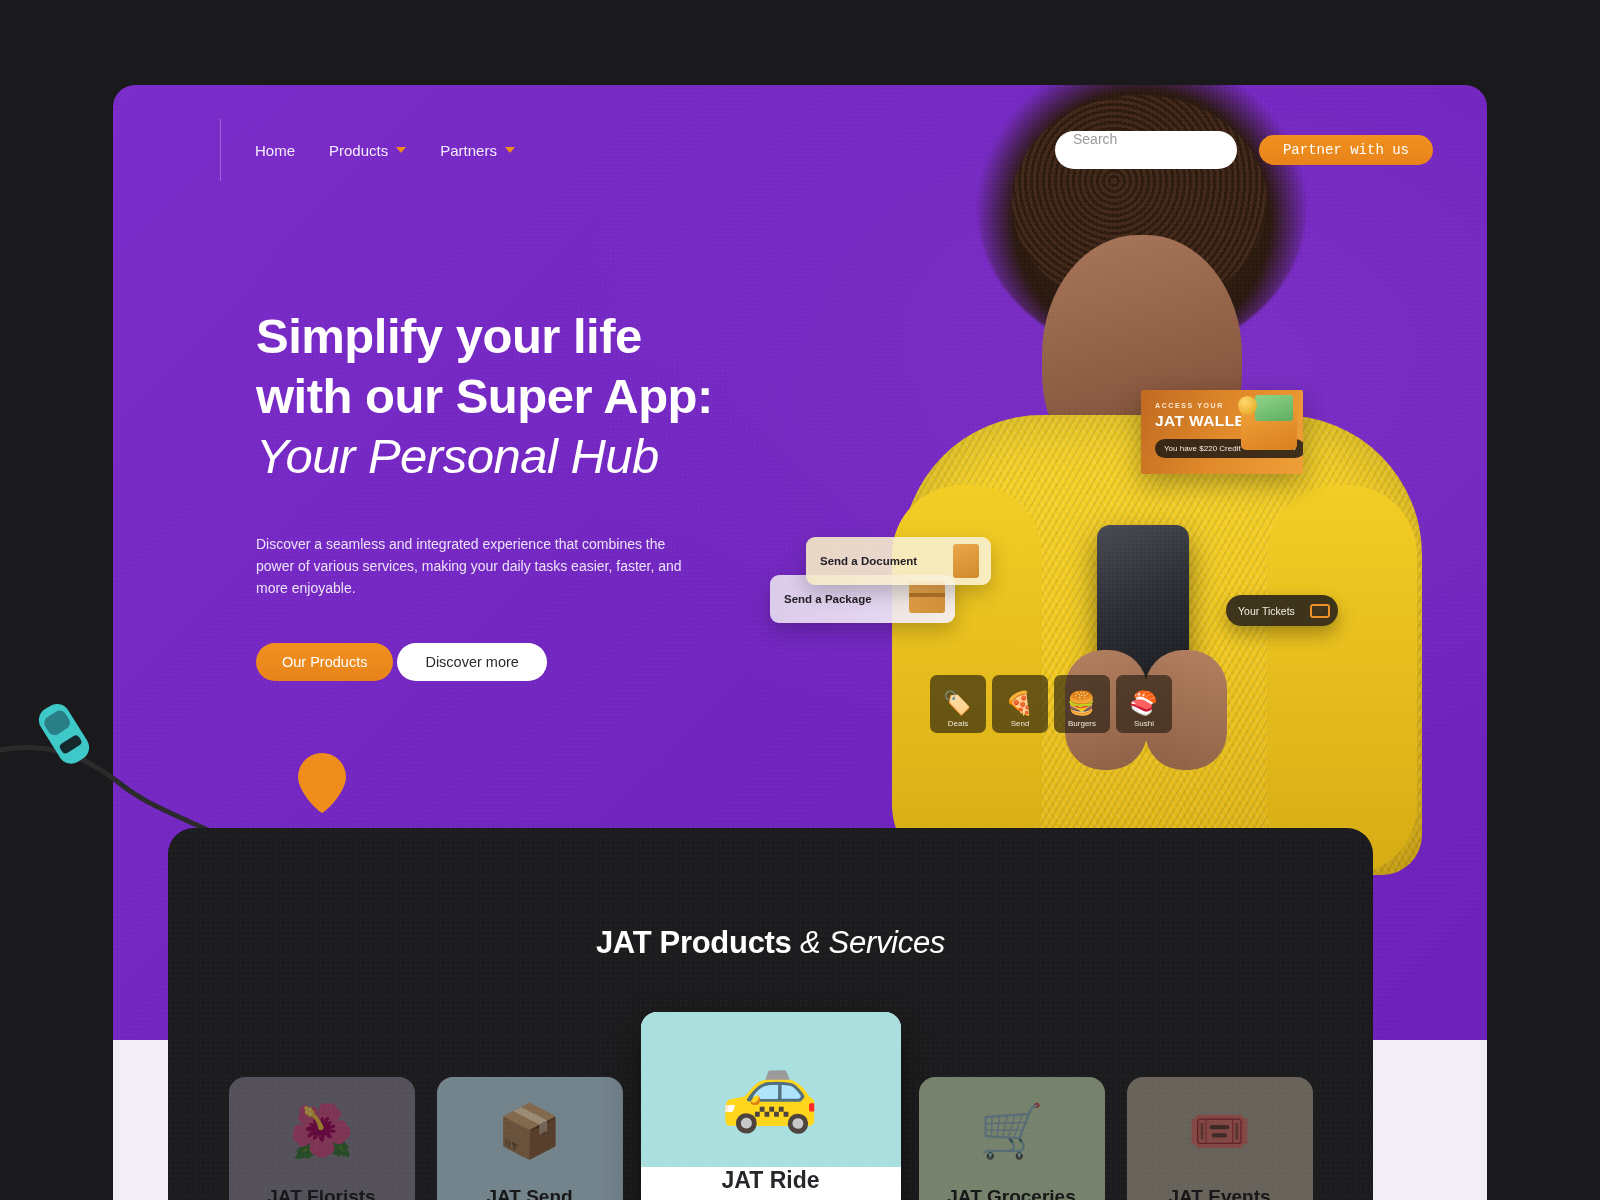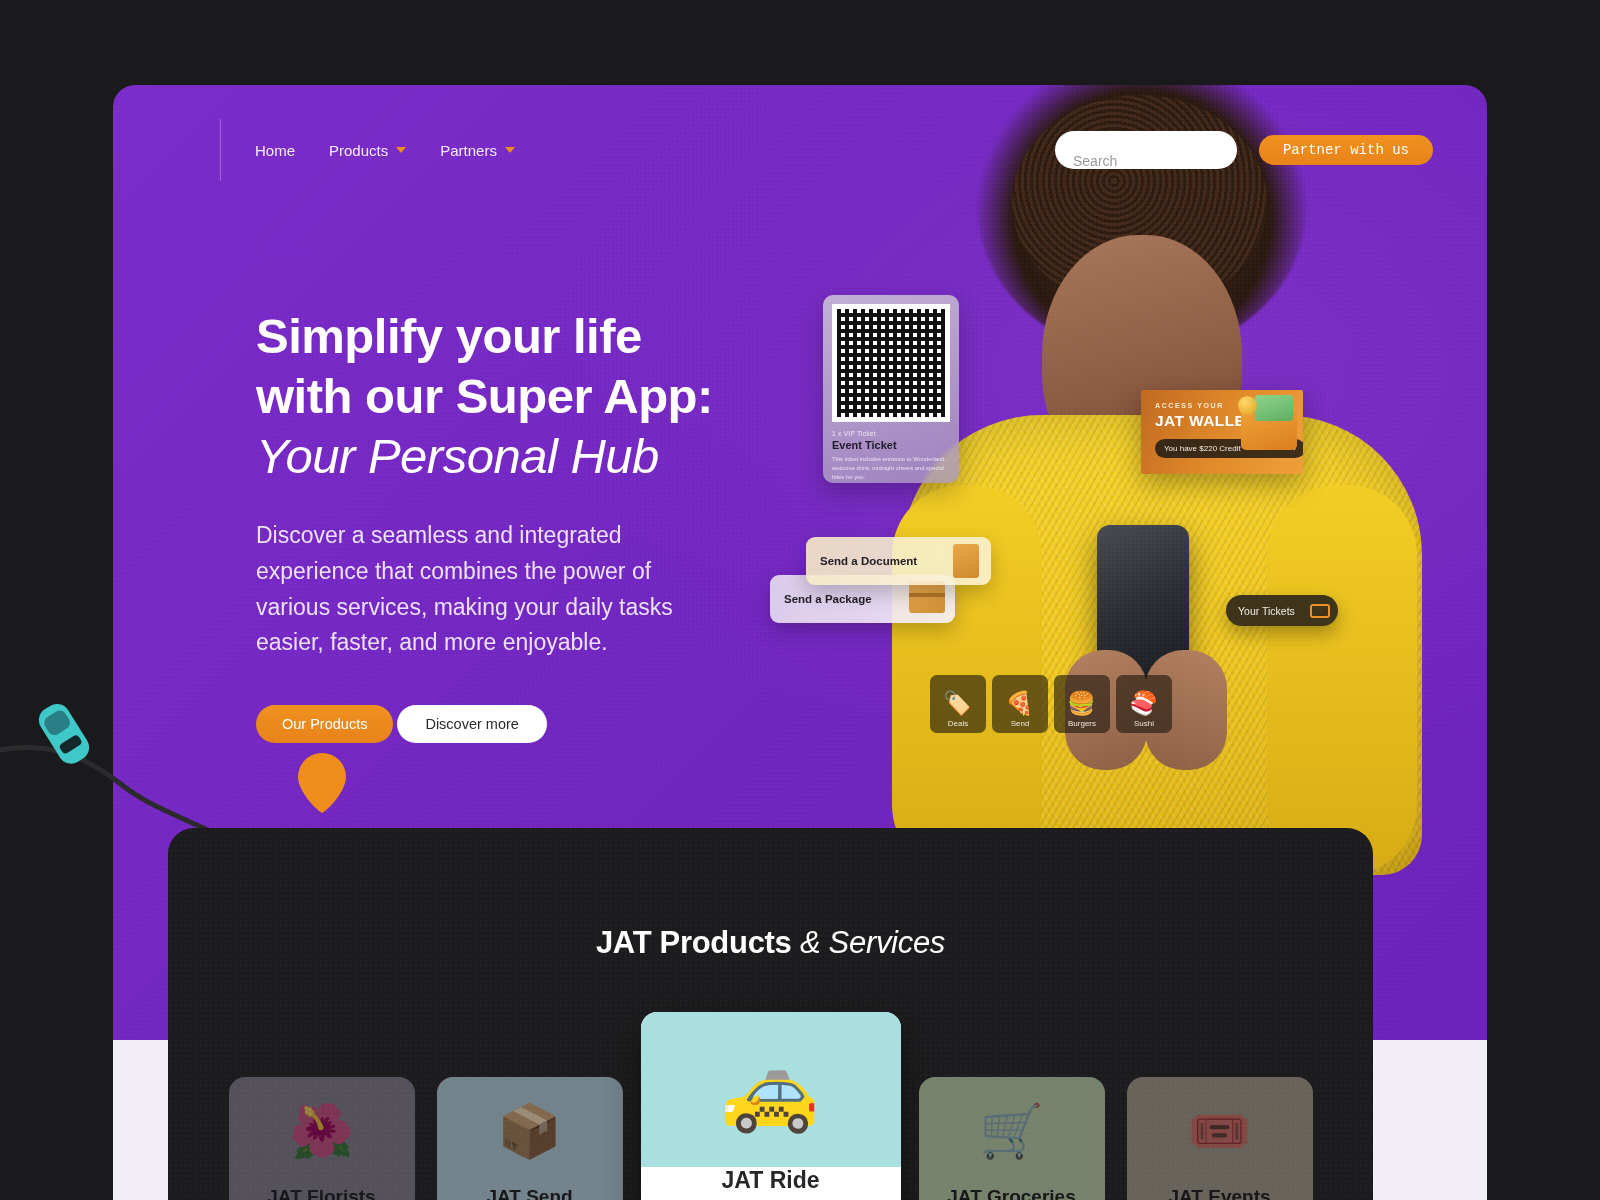--- a/index.html
+++ b/index.html
@@ -44,35 +44,35 @@
   .brand-text { line-height: 1; }
   .brand-name { font-size: 33px; font-weight: 700; color:#fff; letter-spacing:.5px; }
   .brand-sub { font-size: 17px; color:#efe7f8; margin-top: 6px; letter-spacing:.2px; }
   .nav-div { width:1px; height:62px; background: rgba(255,255,255,.28); margin: 0 34px 0 40px; }
   .nav-links { display:flex; align-items:center; gap: 34px; }
   .nav-link { color:#f4eefb; font-size:15px; display:flex; align-items:center; gap:8px; cursor:pointer; white-space:nowrap;}
   .chev { width:0;height:0;border-left:5px solid transparent;border-right:5px solid transparent;border-top:6px solid #f08c1a; display:inline-block; }
   .nav-right { margin-left:auto; display:flex; align-items:center; gap: 22px; }
   .search-box {
     width: 182px; height: 38px; background:#fff; border-radius: 19px;
-    display:flex; align-items:flex-end; padding: 0 14px 0 18px; gap:8px;
+    display:flex; align-items:flex-start; padding: 0 14px 9px 18px; gap:8px;
   }
   .search-box input { border:none; outline:none; flex:1; font-size:14px; color:#444; font-family:"Liberation Sans",sans-serif; background:transparent; }
   .search-box input::placeholder{ color:#9a9a9a; }
   .partner-btn {
     height: 30px; padding: 0 24px; border-radius: 19px; border:none; cursor:pointer;
     background: linear-gradient(180deg,#f0911f 0%, #e8831a 100%);
     color:#fff; font-size:14px; font-family:Liberation Mono, monospace; white-space:nowrap;
   }
 
   
   .hero-copy { position:absolute; left: 143px; top: 222px; width: 520px; z-index: 11; }
   .h1 { color:#fff; font-size: 49px; font-weight: 700; line-height: 1.22; letter-spacing:-.5px; }
   .h1 .ital { font-style: italic; font-weight: 500; display:block; }
-  .hero-para { color:#ece2f7; font-size: 23px; line-height: 1.55; margin-top: 32px; width: 432px; }
+  .hero-para { color:#ece2f7; font-size: 14px; line-height: 1.55; margin-top: 48px; width: 432px; }
   .hero-btns { display:flex; gap: 4px; margin-top: 44px; }
   .btn-primary { height:38px; padding:0 26px; border-radius:19px; border:none; cursor:pointer;
                  background: linear-gradient(180deg,#f0911f 0%,#e8831a 100%); color:#fff; font-size:14.5px;
                  font-family:"Liberation Sans",sans-serif; }
   .btn-ghost { height:38px; padding:0 28px; border-radius:19px; border:none; cursor:pointer;
                background:#fff; color:#2a2a2a; font-size:14.5px; font-family:"Liberation Sans",sans-serif; }
 
   
   .photo-wrap { position:absolute; right:0; top:0; width: 690px; height: 955px; overflow:hidden; }
   .hair { position:absolute; left: 180px; top: -30px; width: 330px; height: 300px;
@@ -239,28 +239,20 @@
           <input placeholder="Search" style="">
           <svg width="14" height="14" viewBox="0 0 16 16">
             <circle cx="6.8" cy="6.8" r="5" fill="none" stroke="#2c2c2c" stroke-width="1.6"></circle>
             <line x1="10.5" y1="10.5" x2="15" y2="15" stroke="#2c2c2c" stroke-width="1.6"></line>
           </svg>
         </div>
         <button class="partner-btn">Partner with us</button>
       </div>
     </div>
 
-    <div class="fcard ticket-card">
-      <div class="qr">
-          <div class="qr-inner"></div>
-        </div>
-      <div class="tick-sub">1 x VIP Ticket</div>
-      <div class="tick-title">Event Ticket</div>
-      <div class="tick-body">This ticket includes entrance to Wonderland, welcome drink, midnight cheers and special bites for you.</div>
-    </div>
 
     <div class="fcard wallet-card">
       <div class="wal-money"></div>
       <div class="wal-coin"></div>
       <div class="wal-kicker">ACCESS YOUR</div>
       <div class="wal-title">JAT WALLET</div>
       <div class="wal-pill">
         <span>You have $220 Credit</span>
         <span class="wal-arrow">⟶</span>
       </div>

